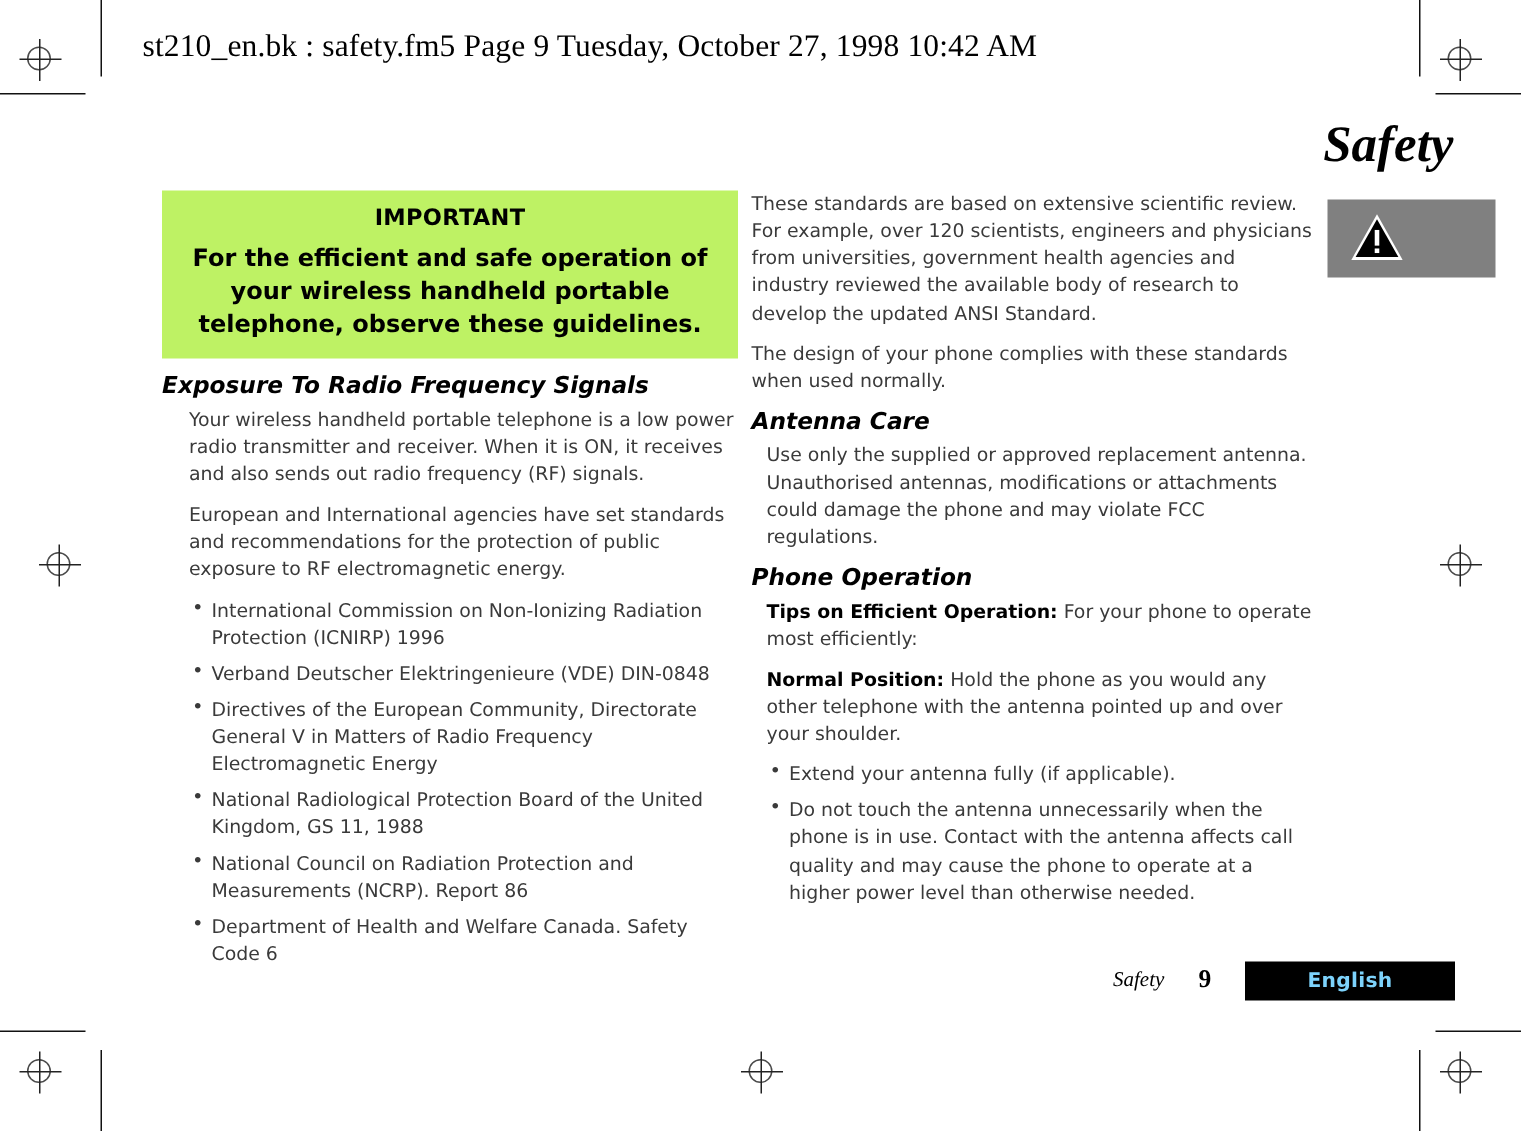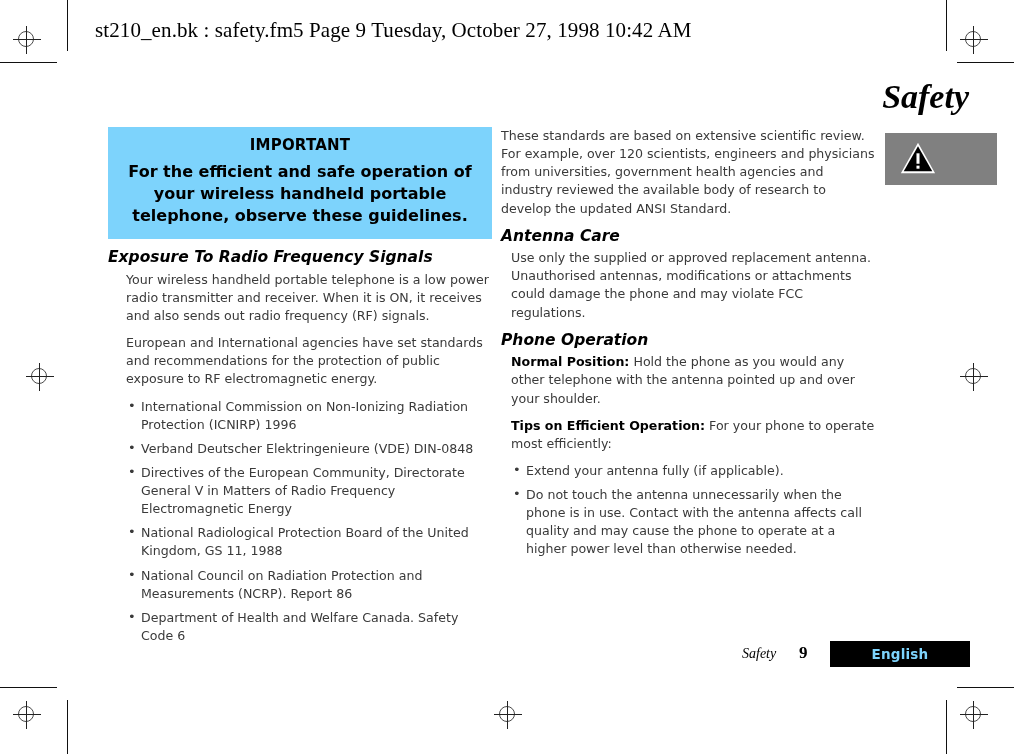--- a/index.html
+++ b/index.html
@@ -90,21 +90,21 @@
   }
   .col-right {
     position: absolute;
     left: 501px;
     top: 127px;
     width: 378px;
   }
 
   
   .important-box {
-    background: #7dd3fc;
+    background: #bef264;
     padding: 9px 12px 12px 12px;
     box-sizing: border-box;
     width: 384px;
   }
   .important-box .imp-title {
     text-align: center;
     font-weight: bold;
     font-size: 15px;
     color: #000;
     margin-bottom: 7px;
@@ -307,29 +307,30 @@
     <li>Directives of the European Community, Directorate General V in Matters of Radio Frequency Electromagnetic Energy</li>
     <li>National Radiological Protection Board of the United Kingdom, GS 11, 1988</li>
     <li>National Council on Radiation Protection and Measurements (NCRP). Report 86</li>
     <li>Department of Health and Welfare Canada. Safety Code 6</li>
   </ul>
 </div>
 
 <div class="col-right">
 
   <p class="body-text flush">These standards are based on extensive scientific review. For example, over 120 scientists, engineers and physicians from universities, government health agencies and industry reviewed the available body of research to develop the updated ANSI Standard.</p>
+  <p class="body-text flush">The design of your phone complies with these standards when used normally.</p>
 
   <h2 class="section-head">Antenna Care</h2>
   <p class="body-text">Use only the supplied or approved replacement antenna. Unauthorised antennas, modifications or attachments could damage the phone and may violate FCC regulations.</p>
 
   <h2 class="section-head">Phone Operation</h2>
 
+  <p class="body-text"><b>Tips on Efficient Operation:</b><span> For your phone to operate most efficiently:</span></p>
+
   <p class="body-text"><b>Normal Position:</b><span> Hold the phone as you would any other telephone with the antenna pointed up and over your shoulder.</span></p>
-
-  <p class="body-text"><b>Tips on Efficient Operation:</b><span> For your phone to operate most efficiently:</span></p>
 
   <ul class="bullets">
     <li>Extend your antenna fully (if applicable).</li>
     <li>Do not touch the antenna unnecessarily when the phone is in use. Contact with the antenna affects call quality and may cause the phone to operate at a higher power level than otherwise needed.</li>
   </ul>
 </div>
 
 <div class="warn-panel">
   <svg class="warn-icon" viewBox="0 0 40 40" xmlns="http://www.w3.org/2000/svg">
     <path d="M20 3 L38 35 L2 35 Z" fill="#ffffff"></path>

